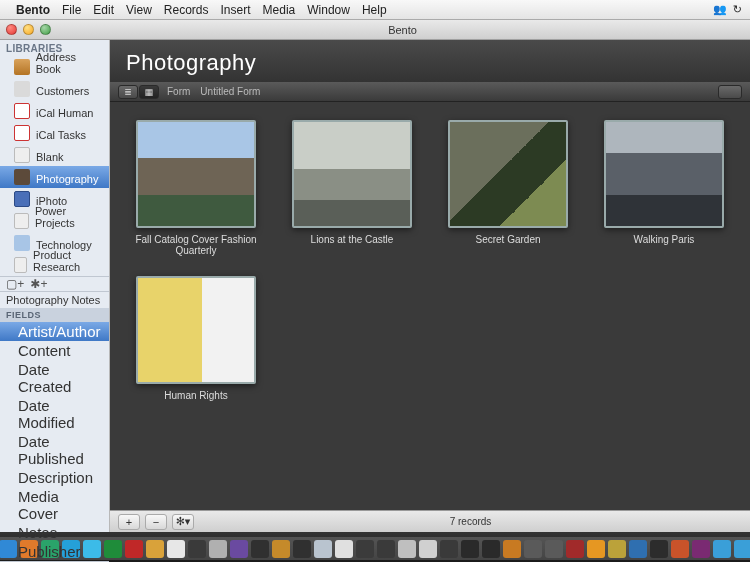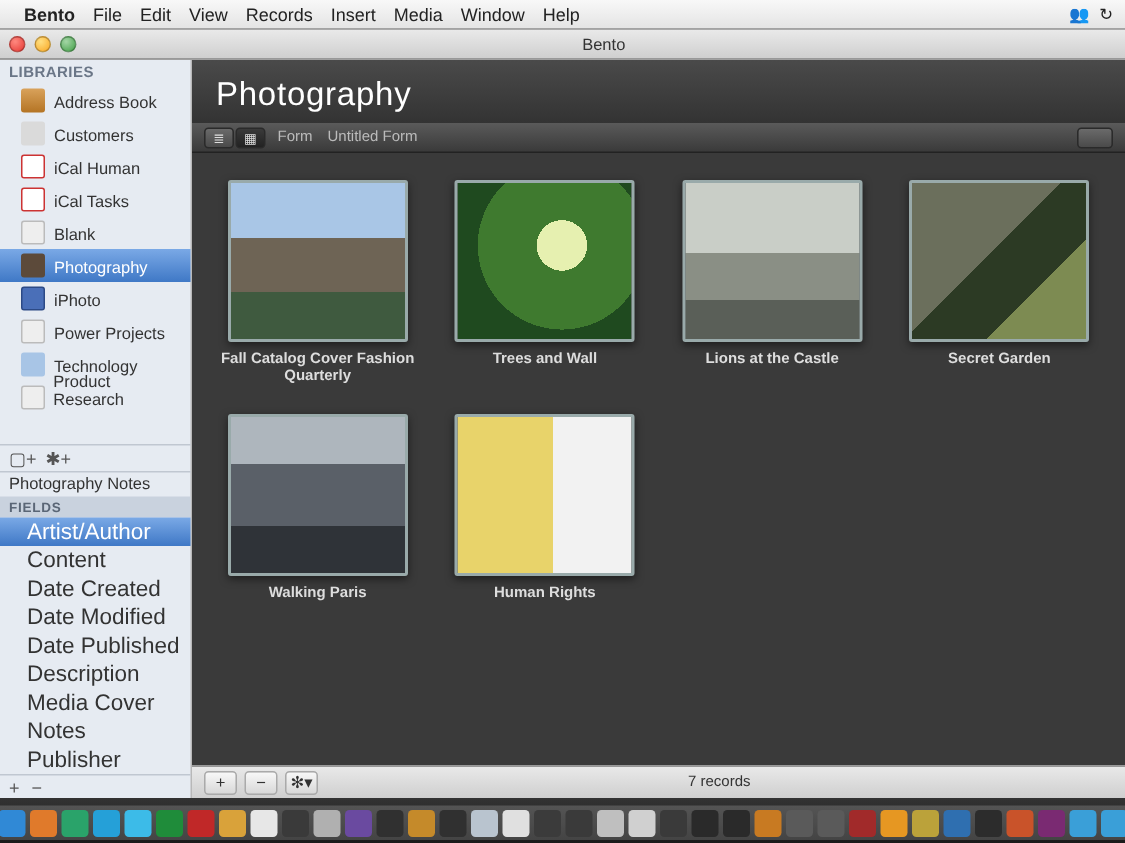--- a/index.html
+++ b/index.html
@@ -18,21 +18,21 @@
   .traffic { display:flex; gap:6px; margin-right:10px; }
   .tl { width:11px; height:11px; border-radius:50%; border:1px solid rgba(0,0,0,.25); }
   .tl.red{background:radial-gradient(circle at 35% 30%,#ff8a80,#e53935);}
   .tl.yel{background:radial-gradient(circle at 35% 30%,#ffe082,#f9a825);}
   .tl.grn{background:radial-gradient(circle at 35% 30%,#a5d6a7,#43a047);}
   .win-title{flex:1; text-align:center; font-weight:500;}
 
   .body { display:flex; height:492px; }
 
   
-  .sidebar { width:128px; background:#e6ebf2; border-right:1px solid #b8b8b8; display:flex; flex-direction:column; font-size:11px; color:#333;}
+  .sidebar { width:110px; background:#e6ebf2; border-right:1px solid #b8b8b8; display:flex; flex-direction:column; font-size:11px; color:#333;}
   .sb-header { padding:3px 6px 2px; font-size:10px; color:#6a7687; font-weight:bold; letter-spacing:.3px;}
   .sb-list { flex:0 0 auto; }
   .sb-item { display:flex; align-items:flex-end; gap:6px; padding:3px 6px 3px 14px; height:22px; cursor:default;}
   .sb-item.selected { background:linear-gradient(#7aa9e6,#3f78c6); color:#fff; }
   .sb-icon { width:16px; height:16px; border-radius:2px; display:flex; align-items:center; justify-content:center; font-size:10px;}
   .sb-sep { flex:1; }
   .sb-tools { height:18px; border-top:1px solid #c0c7d1; display:flex; align-items:center; gap:6px; padding:0 6px; font-size:12px; color:#555;}
   .sb-sub { padding:2px 6px; font-size:11px; color:#333; border-top:1px solid #c0c7d1;}
   .fields-hdr { background:#c9d2de; color:#5a6676; font-size:9px; font-weight:bold; padding:2px 6px; letter-spacing:.5px;}
   .fld { padding:1px 6px 1px 18px; font-size:15px; color:#333; cursor:default;}
@@ -47,21 +47,21 @@
   .seg { display:flex; gap:1px; margin-right:8px;}
   .seg-btn { background:linear-gradient(#6a6a6a,#4a4a4a); border:1px solid #2a2a2a; color:#ddd; width:20px; height:14px; font-size:9px; display:flex; align-items:center; justify-content:center; border-radius:3px;}
   .seg-btn.active{ background:linear-gradient(#3a3a3a,#222);}
   .crumb { margin-right:10px; }
   .toolbar .tspacer{flex:1;}
   .cam { width:24px; height:14px; background:linear-gradient(#6a6a6a,#4a4a4a); border:1px solid #2a2a2a; border-radius:3px; }
 
   .gallery { flex:1; padding:18px 10px 10px; display:grid; grid-template-columns: repeat(4, 1fr); grid-auto-rows:150px; gap:6px 4px; align-content:start; overflow:hidden;}
   .card { display:flex; flex-direction:column; align-items:center; }
   .thumb { width:120px; height:108px; border:2px solid #9aa; border-radius:2px; box-shadow:0 2px 6px rgba(0,0,0,.5);}
-  .caption { color:#ddd; font-size:10px; margin-top:6px; text-align:center; max-width:140px;font-weight:bold; }
+  .caption { color:#ddd; font-size:10px; margin-top:6px; text-align:center; max-width:140px; }
 
   .footer { height:22px; background:linear-gradient(#e9e9e9,#cfcfcf); border-top:1px solid #999; display:flex; align-items:center; padding:0 8px; font-size:10px; color:#333;}
   .fbtn { width:22px; height:16px; background:linear-gradient(#f8f8f8,#d8d8d8); border:1px solid #aaa; border-radius:3px; margin-right:5px; display:flex; align-items:center; justify-content:center; font-size:11px; color:#333; cursor:default;}
   .footer .fspacer{flex:1;}
 
   
   .desktop-strip{ height:30px; background:linear-gradient(180deg,#333,#1a1a1a); display:flex; align-items:flex-end; justify-content:center; gap:3px; padding-bottom:2px;}
   .dock{ display:flex; gap:3px; background:rgba(255,255,255,.18); padding:3px 6px 2px; border-radius:6px 6px 0 0;}
   .dicon{ width:18px; height:18px; border-radius:3px; }
 
@@ -192,24 +192,20 @@
         <span class="crumb">Form</span>
         <span class="crumb">Untitled Form</span>
         <span class="tspacer"></span>
         <div class="cam"></div>
       </div>
 
       <div class="gallery" id="gallery">
           <div class="card">
             <div class="thumb t1"></div>
             <div class="caption">Fall Catalog Cover Fashion Quarterly</div>
-          </div>
-          <div class="card">
-            <div class="thumb t2"></div>
-            <div class="caption">Trees and Wall</div>
           </div>
           <div class="card">
             <div class="thumb t3"></div>
             <div class="caption">Lions at the Castle</div>
           </div>
           <div class="card">
             <div class="thumb t4"></div>
             <div class="caption">Secret Garden</div>
           </div>
           <div class="card">

